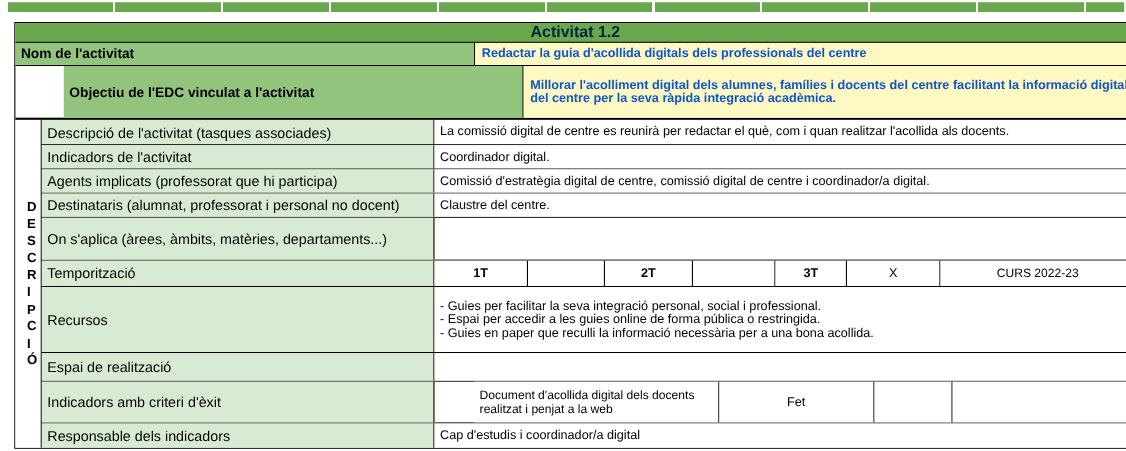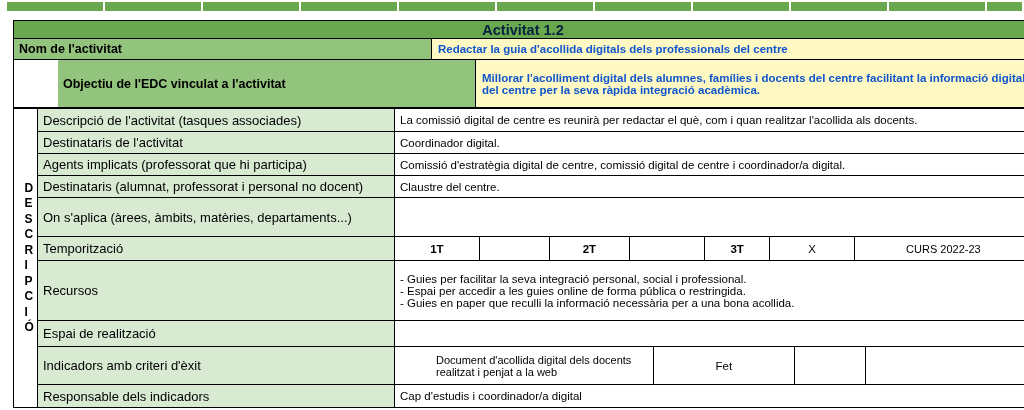--- a/index.html
+++ b/index.html
@@ -96,21 +96,21 @@
     </div>
 
     <div class="drows">
 
       <div class="drow r-desc">
         <div class="dlabel">Descripció de l'activitat (tasques associades)</div>
         <div class="dvalue">La comissió digital de centre es reunirà per redactar el què, com i quan realitzar l'acollida als docents.</div>
       </div>
 
       <div class="drow r-resp">
-        <div class="dlabel">Destinataris de l'activitat</div>
+        <div class="dlabel">Indicadors de l'activitat</div>
         <div class="dvalue">Coordinador digital.</div>
       </div>
 
       <div class="drow r-agents">
         <div class="dlabel">Agents implicats (professorat que hi participa)</div>
         <div class="dvalue">Comissió d'estratègia digital de centre, comissió digital de centre i coordinador/a digital.</div>
       </div>
 
       <div class="drow r-dest">
         <div class="dlabel">Destinataris (alumnat, professorat i personal no docent)</div>

